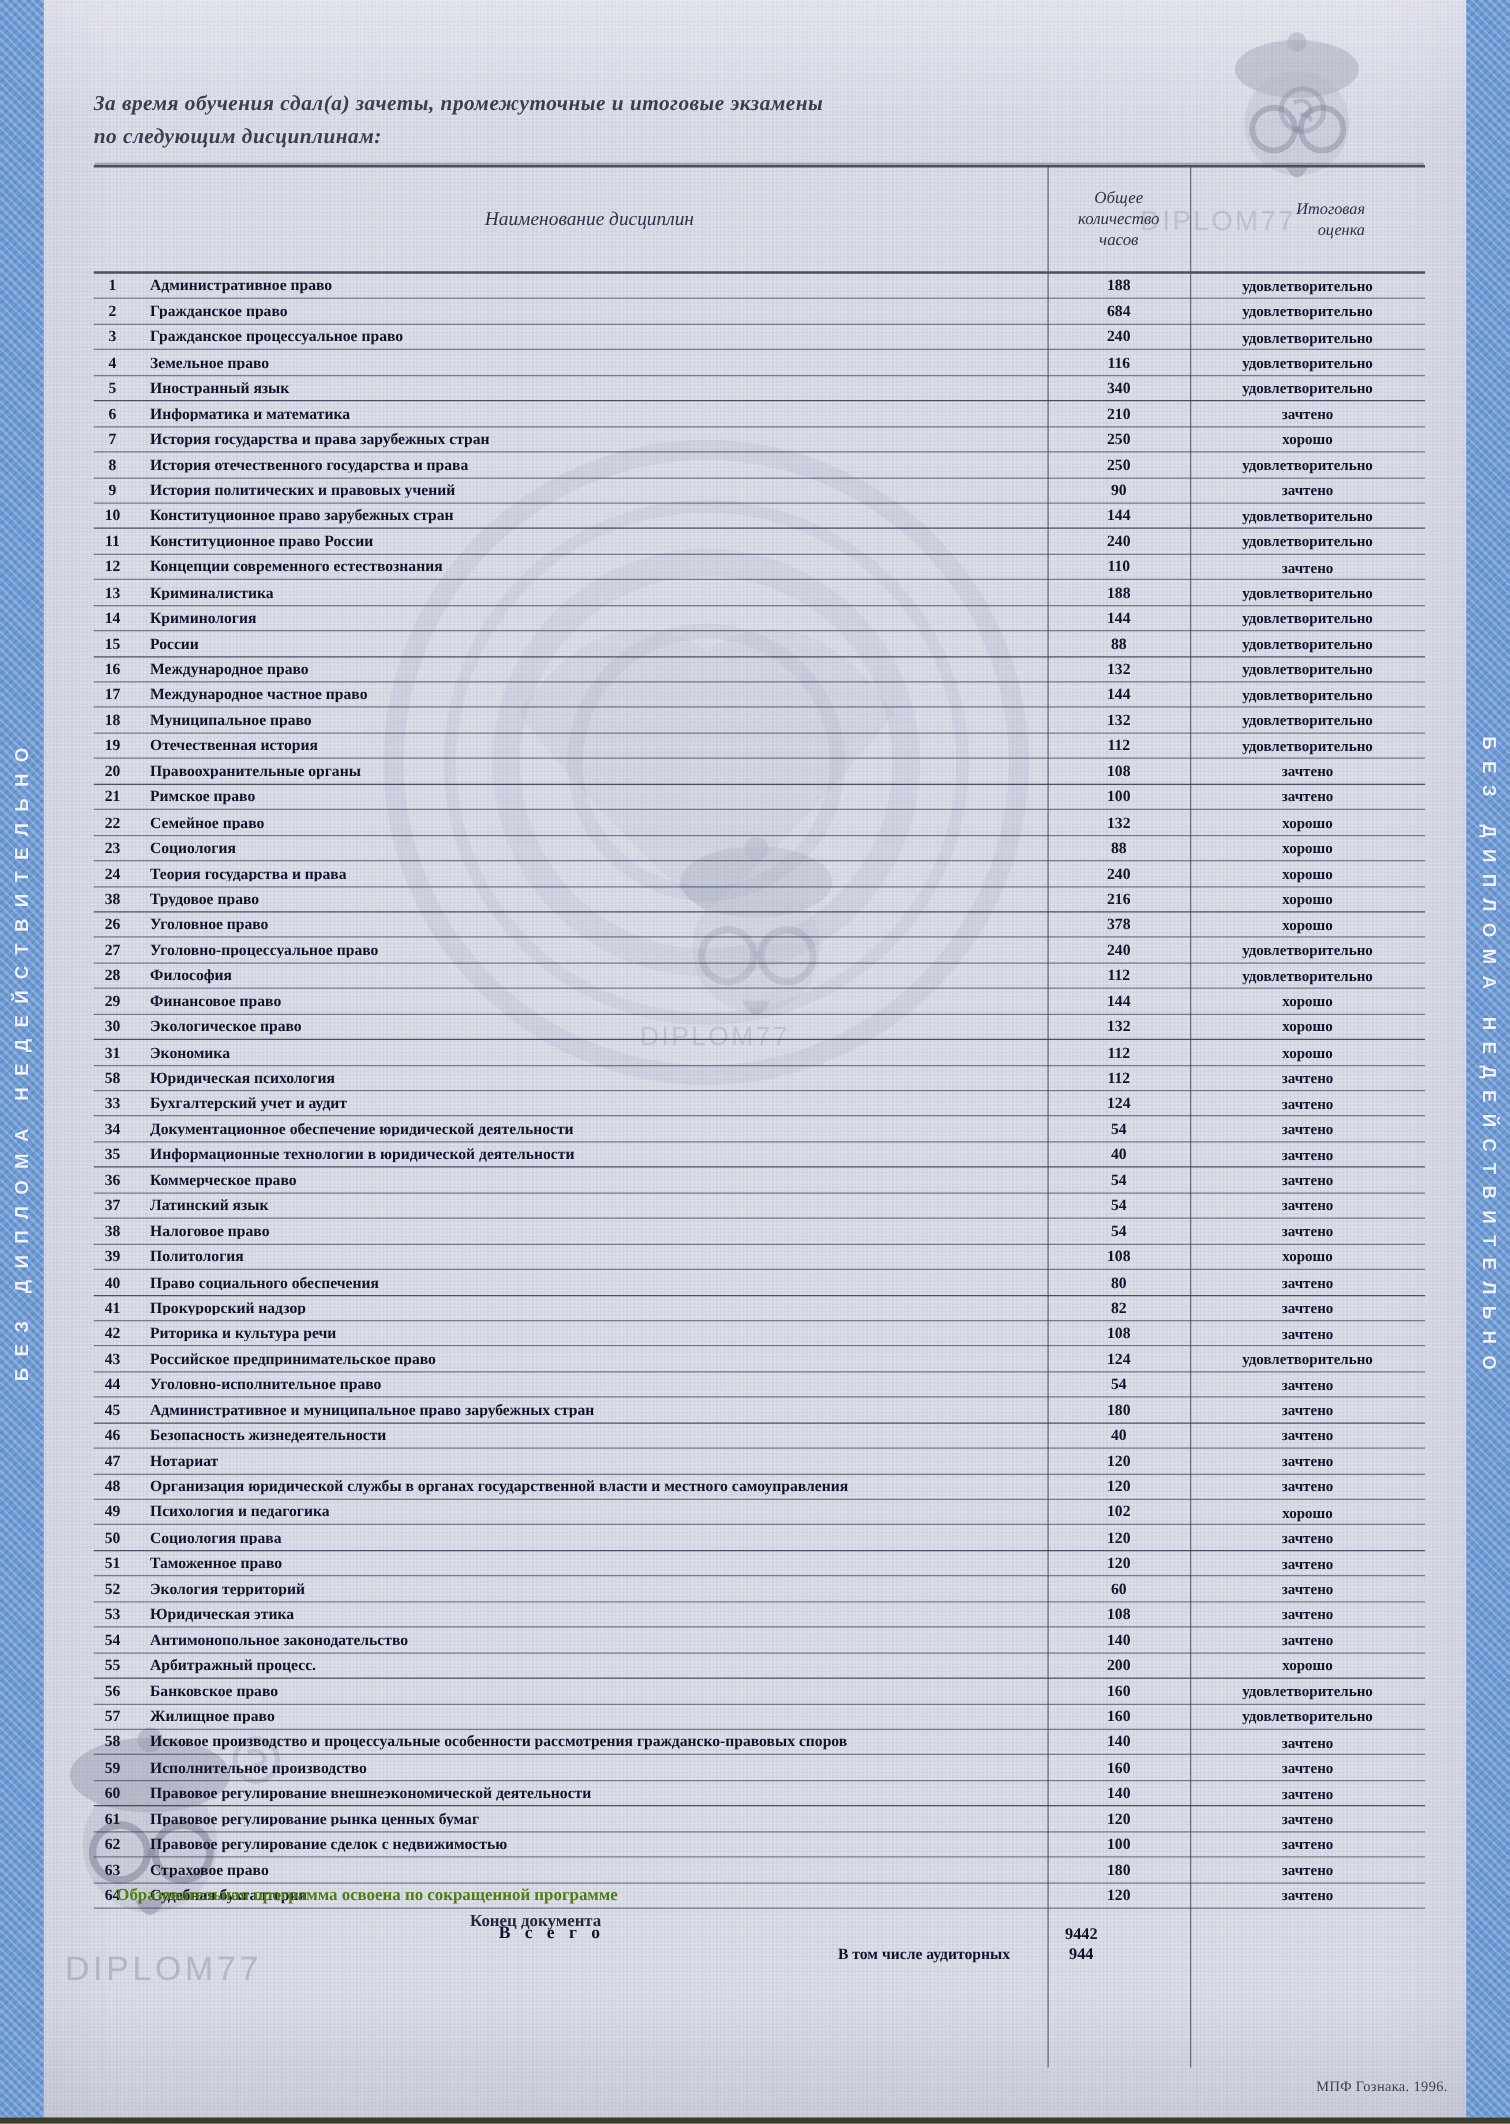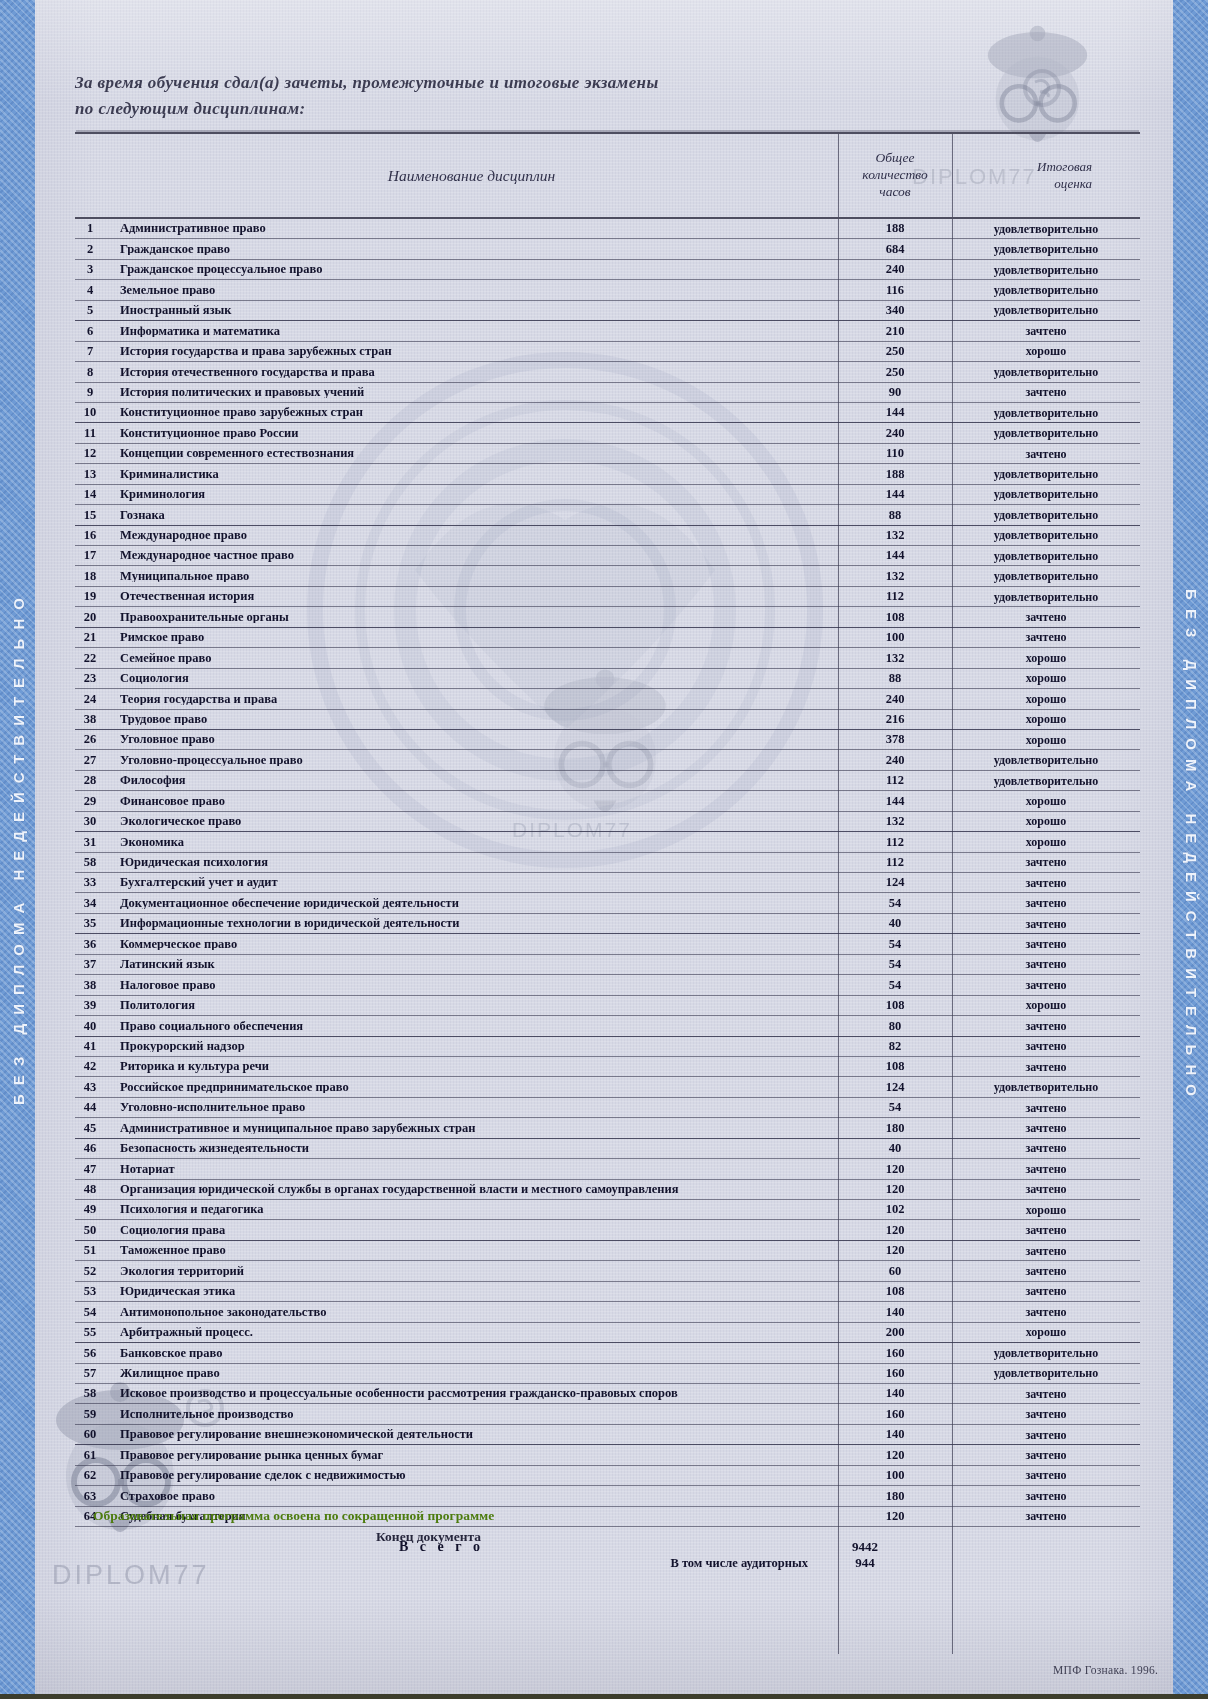--- a/index.html
+++ b/index.html
@@ -266,21 +266,21 @@
         <span class="c-grade">удовлетворительно</span>
       </div>
       <div class="row">
         <span class="c-num">14</span>
         <span class="c-name">Криминология</span>
         <span class="c-hours">144</span>
         <span class="c-grade">удовлетворительно</span>
       </div>
       <div class="row">
         <span class="c-num">15</span>
-        <span class="c-name">Гознака</span>
+        <span class="c-name">России</span>
         <span class="c-hours">88</span>
         <span class="c-grade">удовлетворительно</span>
       </div>
       <div class="row">
         <span class="c-num">16</span>
         <span class="c-name">Международное право</span>
         <span class="c-hours">132</span>
         <span class="c-grade">удовлетворительно</span>
       </div>
       <div class="row">

